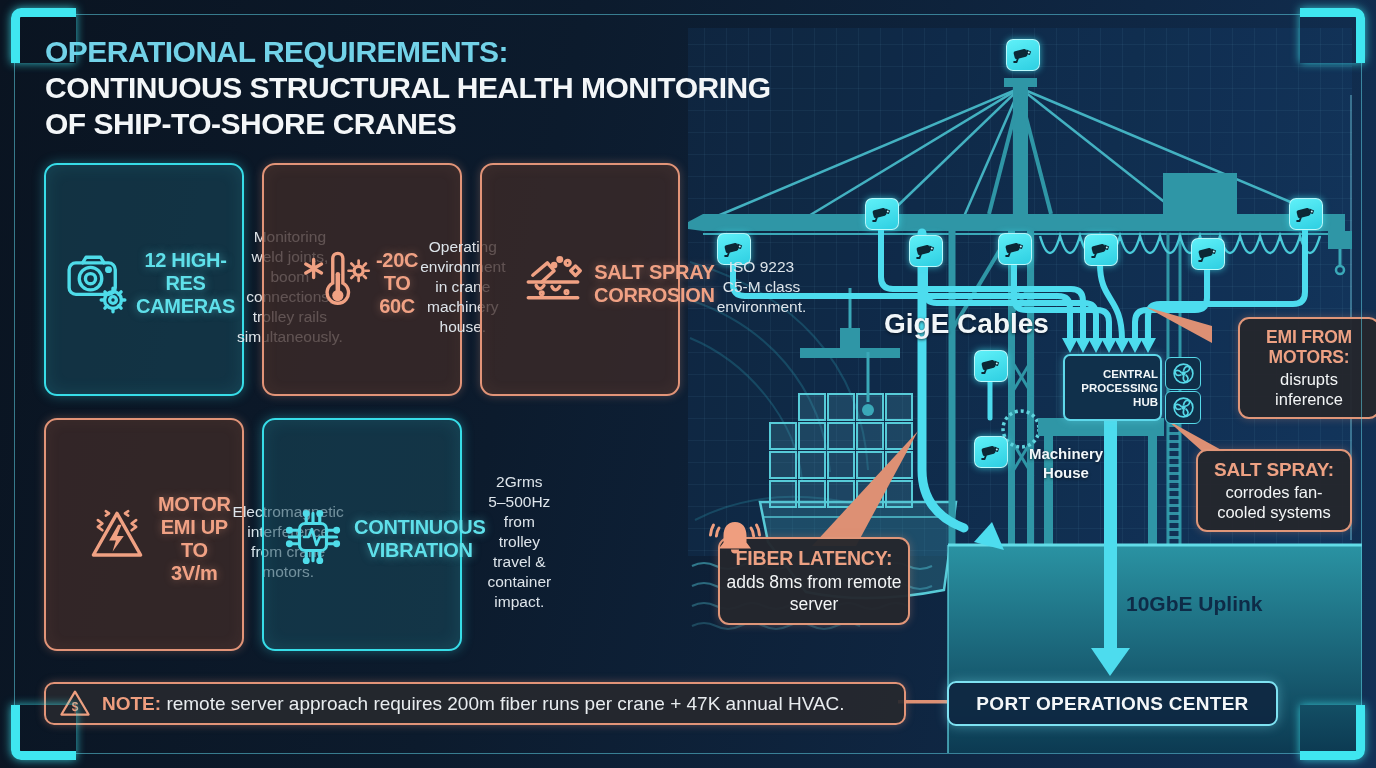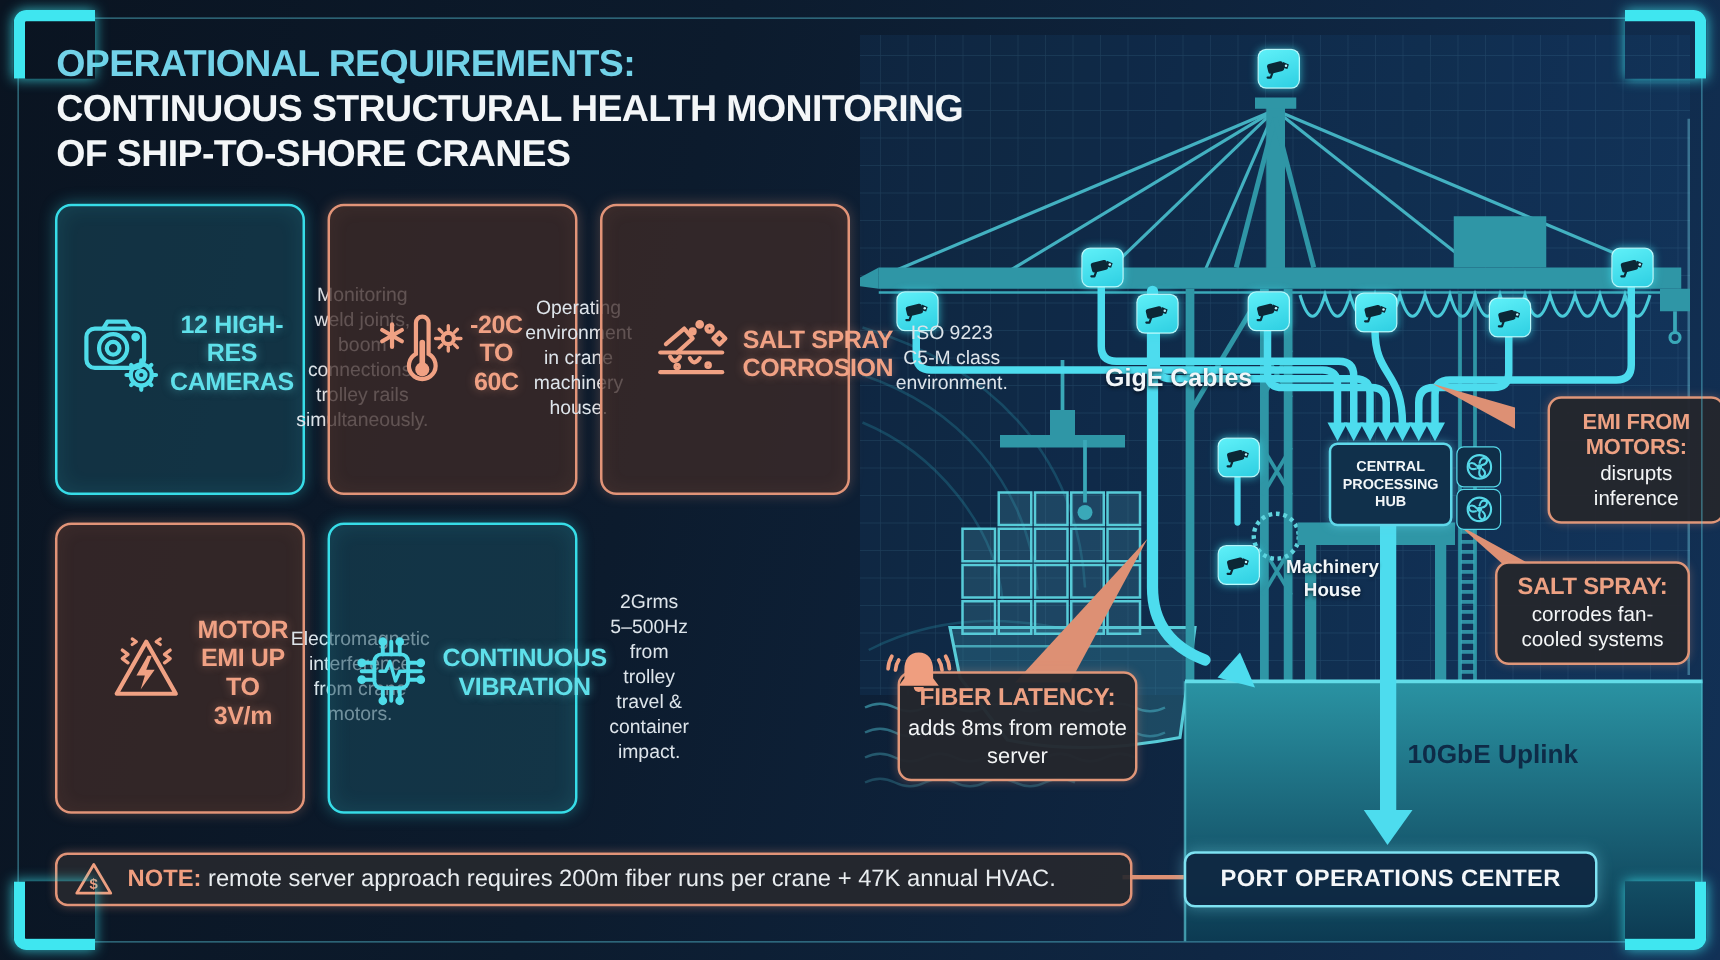--- a/index.html
+++ b/index.html
@@ -41,26 +41,26 @@
   .note .n-text{font-size:19px;color:#e8ecef;white-space:nowrap;}
   .note .n-label{color:#ef9e7f;font-weight:700;}
   
   .poc{position:absolute;left:947px;top:681px;width:327px;height:41px;z-index:5;
     background:rgba(15,40,66,.95);border:2px solid #7ee2f2;border-radius:9px;
     box-shadow:0 0 12px rgba(126,226,242,.4);display:flex;align-items:center;justify-content:center;
     color:#f4f7f9;font-weight:700;font-size:19px;letter-spacing:.3px;}
   
   .dg-label{position:absolute;z-index:3;color:#f1f6f9;font-weight:700;
     text-shadow:0 1px 3px rgba(5,15,25,.8);}
-  .lbl-gige{left:884px;top:292px;font-size:20px;}
+  .lbl-gige{left:884px;top:308px;font-size:28px;}
   .lbl-mach{left:1018px;top:444px;width:96px;font-size:15px;font-weight:600;text-align:center;line-height:19px;}
   .lbl-uplink{left:1126px;top:592px;font-size:21px;color:#0e2b47;text-shadow:none;}
   .hub{position:absolute;left:1063px;top:354px;width:99px;height:67px;z-index:3;box-sizing:border-box;
     background:#10304b;border:2px solid #5fd8ea;border-radius:7px;display:flex;align-items:center;
-    justify-content:center;text-align:center;color:#f2f6f8;font-weight:700;font-size:11.5px;
+    justify-content:center;text-align:right;color:#f2f6f8;font-weight:700;font-size:11.5px;
     line-height:14px;padding:2px;box-shadow:0 0 8px rgba(95,216,234,.45);}
   .fan{position:absolute;width:34px;height:31px;z-index:3;background:#0f2f49;border:1.5px solid #56d8e8;
     border-radius:6px;display:flex;align-items:center;justify-content:center;}
   .fan-1{left:1165px;top:357px;} .fan-2{left:1165px;top:391px;}
   
   .cam{position:absolute;width:32px;height:30px;z-index:3;border-radius:7px;
     background:linear-gradient(160deg,#5ff0f8,#2ecfe2);border:1.5px solid rgba(220,255,255,.75);
     box-shadow:0 0 7px rgba(60,225,240,.7);display:flex;align-items:center;justify-content:center;}
   
   .callout{position:absolute;z-index:4;background:rgba(36,39,45,.96);border:2px solid #e09679;

